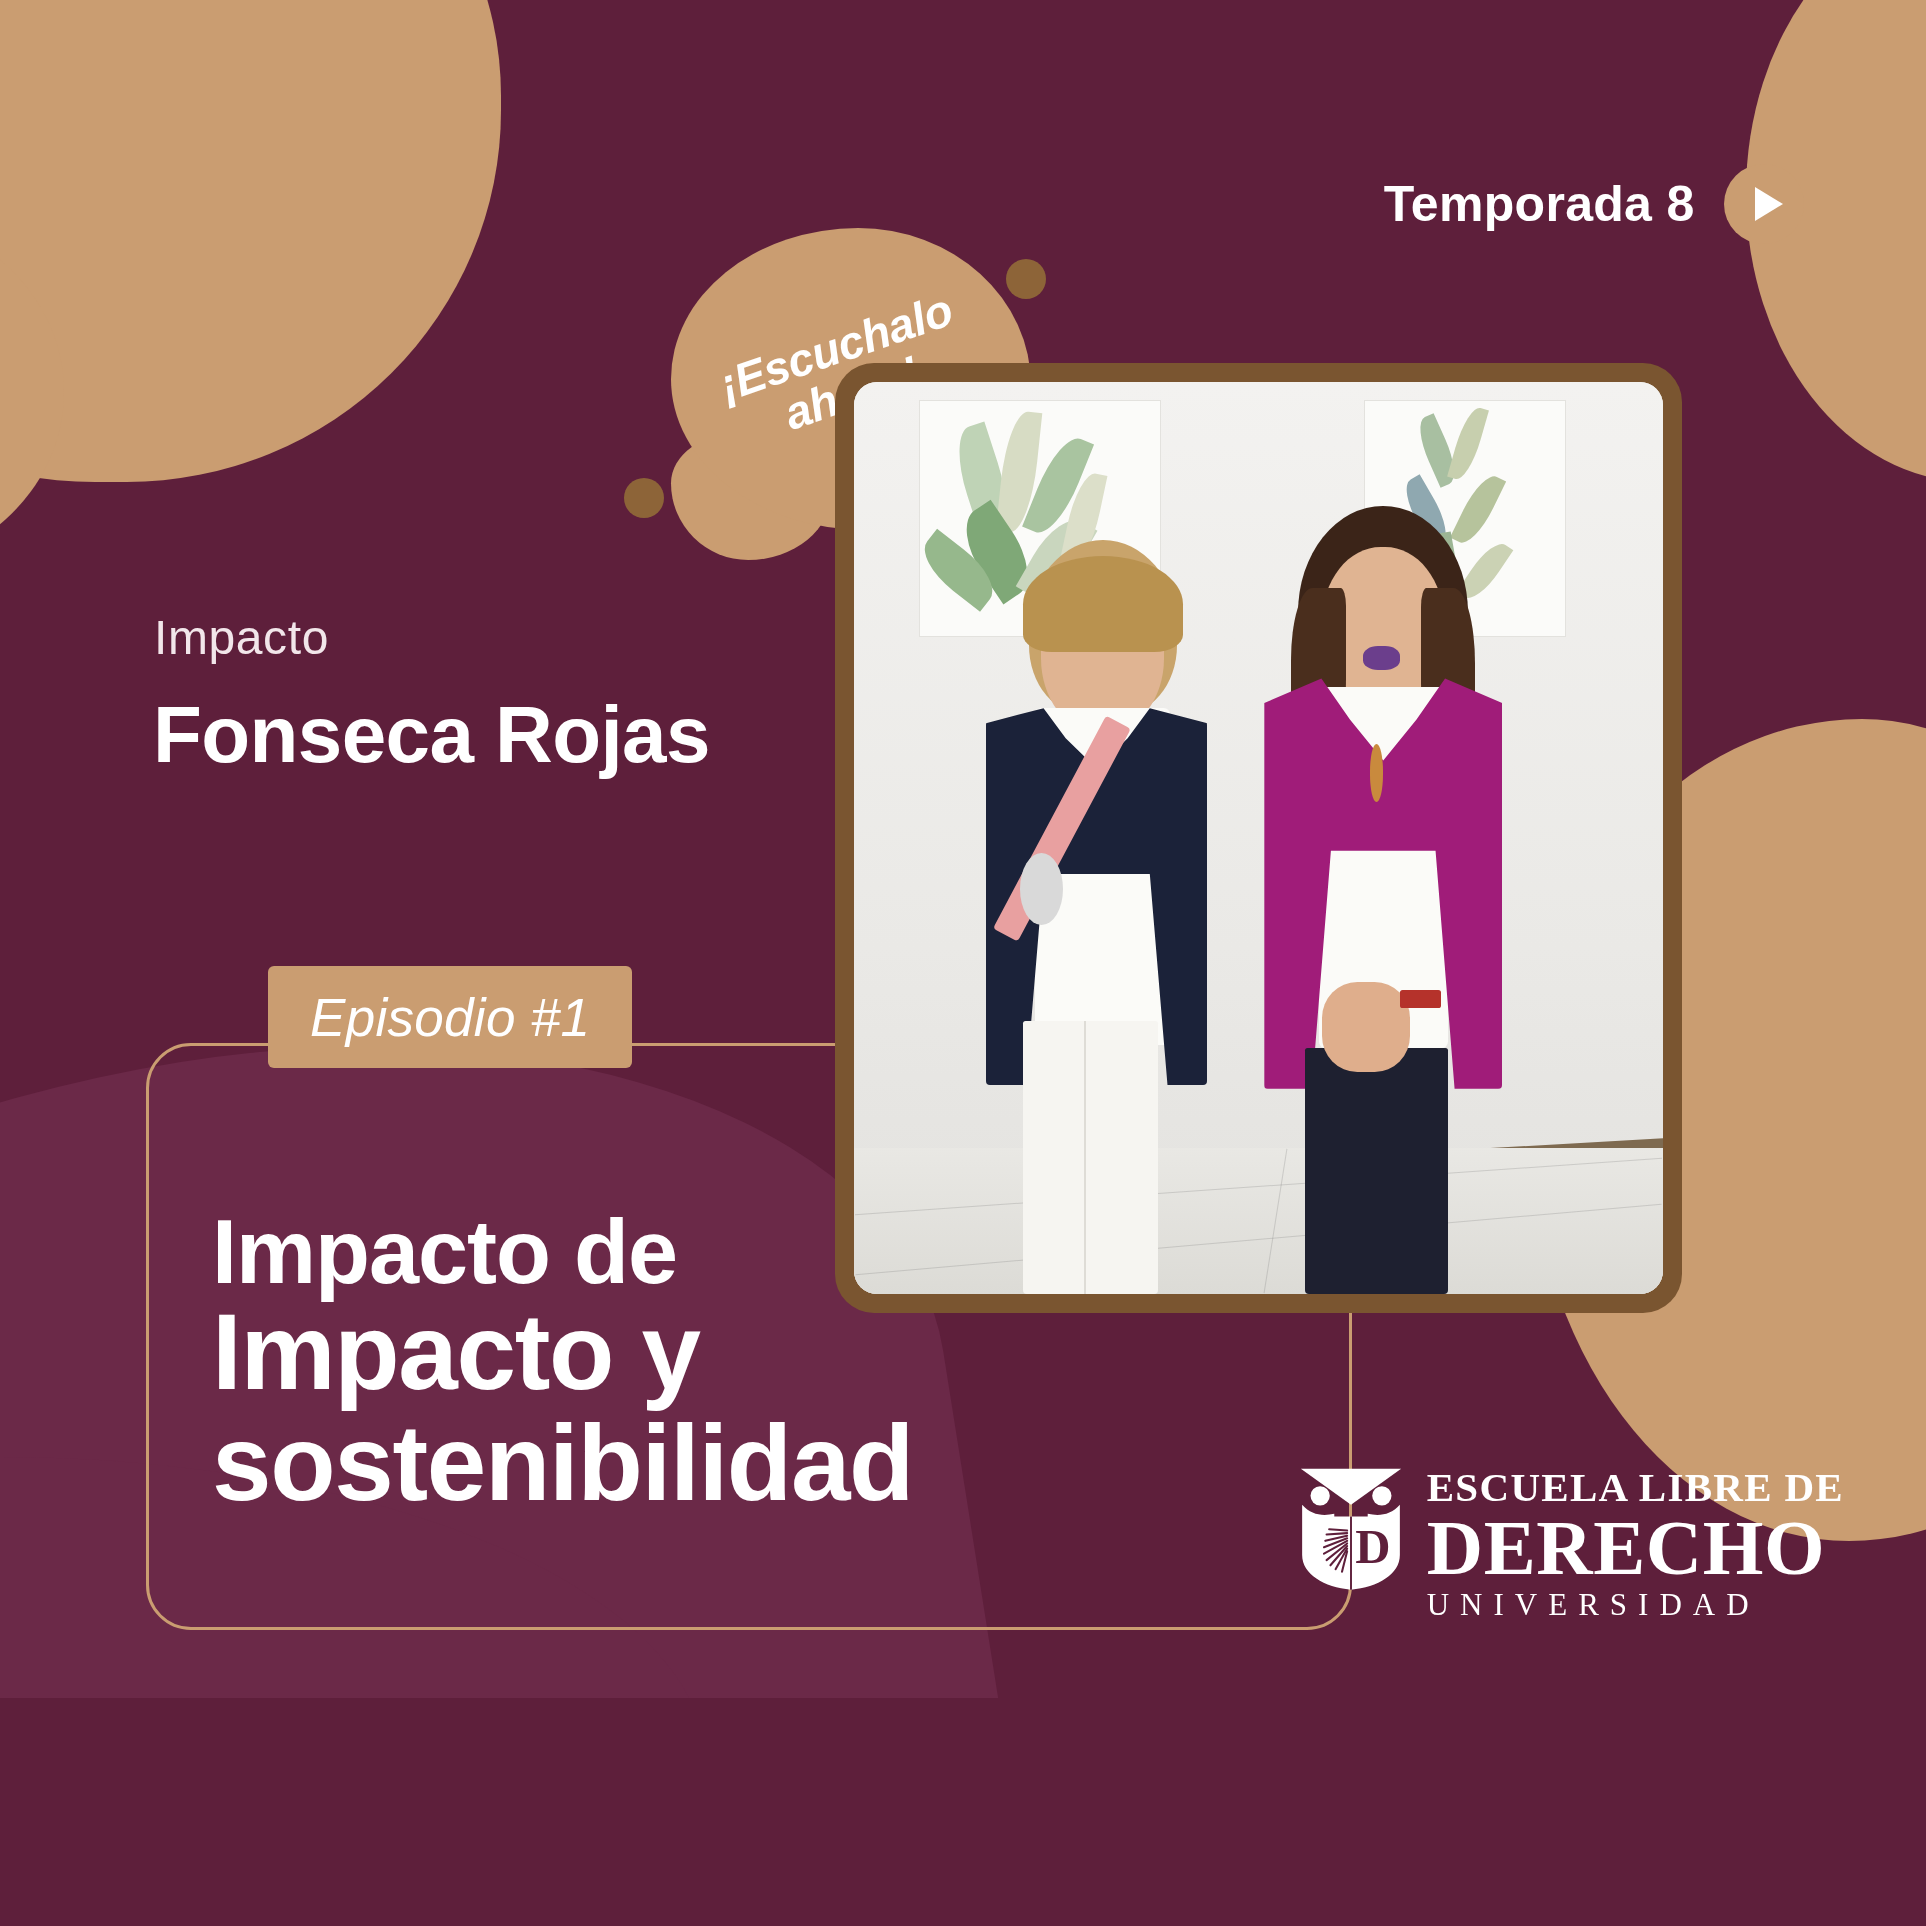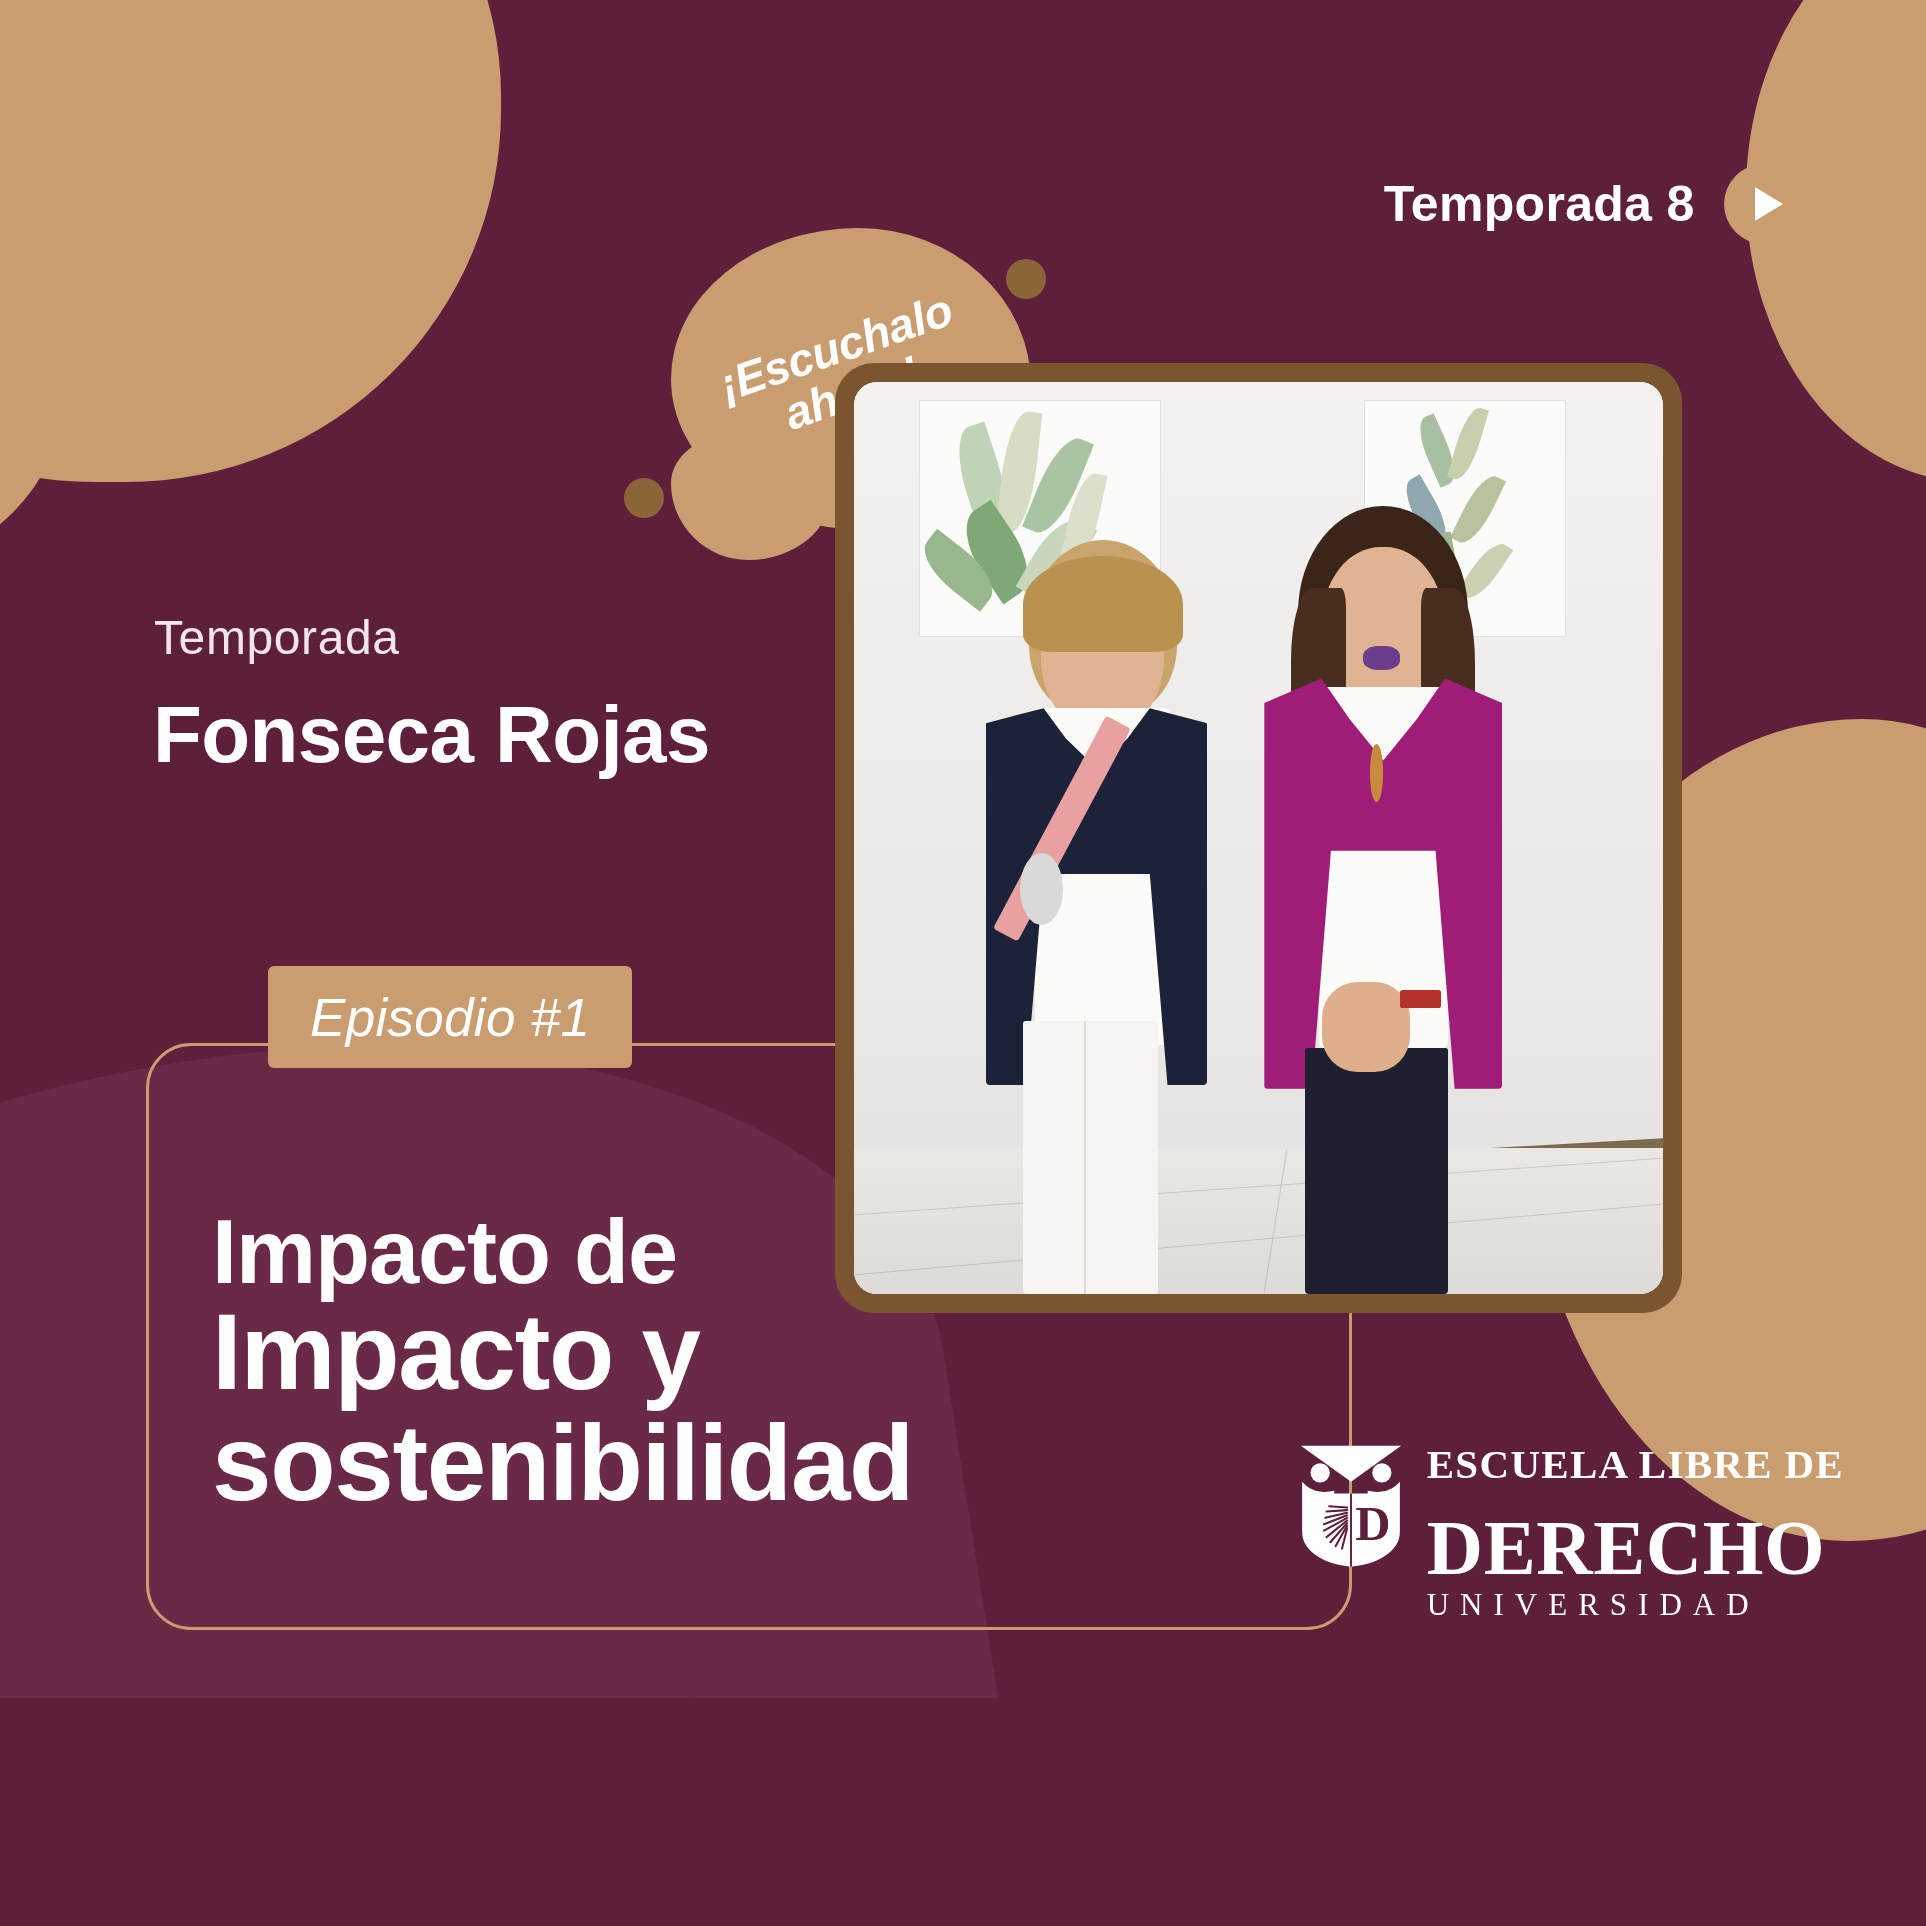--- a/index.html
+++ b/index.html
@@ -240,21 +240,20 @@
     color:#FFFFFF;
     font-family:"Liberation Serif", serif;
     font-size:41px; font-weight:700; letter-spacing:1.3px;
     line-height:1;
   }
   .logo-l2{
     color:#FFFFFF;
     font-family:"Liberation Serif", serif;
     font-size:78px; font-weight:700; letter-spacing:0.6px;
     line-height:1.02;
-    margin-top:23px;
   }
   .logo-l3{
     color:#FFFFFF;
     font-family:"Liberation Serif", serif;
     font-size:31px; font-weight:400; letter-spacing:11px;
     line-height:1.1;
   }
 </style>
 </head>
 <body>
@@ -343,21 +342,21 @@
         <div class="torso" style="left:16%;top:25%;width:70%;height:50%;background:#A01C79;
                                   clip-path:polygon(0% 6%, 24% 0%, 36% 10%, 50% 20%, 64% 10%, 76% 0%, 100% 6%, 100% 100%, 80% 100%, 72% 42%, 28% 42%, 20% 100%, 0% 100%);"></div>
         <div style="position:absolute;left:47%;top:33%;width:4%;height:7%;border-radius:50%;background:#C98A3D;"></div>
         <div class="legs" style="left:28%;top:70%;width:42%;height:30%;background:#1E2030;"></div>
         <div style="position:absolute;left:33%;top:62%;width:26%;height:11%;border-radius:40%;background:#DFAE8C;"></div>
         <div style="position:absolute;left:56%;top:63%;width:12%;height:2.2%;border-radius:2.6px;background:#B5322B;"></div>
       </div>
     </div>
   </div>
 
-  <div class="invitada">Temporada</div>
+  <div class="invitada">Impacto</div>
 
   <div class="guest-name">
     <div>Fonseca Rojas</div>
   </div>
 
   <div class="episode-badge">Episodio #1</div>
 
   <div class="title-block">
     <div class="title-line-1">Impacto de</div>
     <div class="title-line-2">Impacto y</div>

